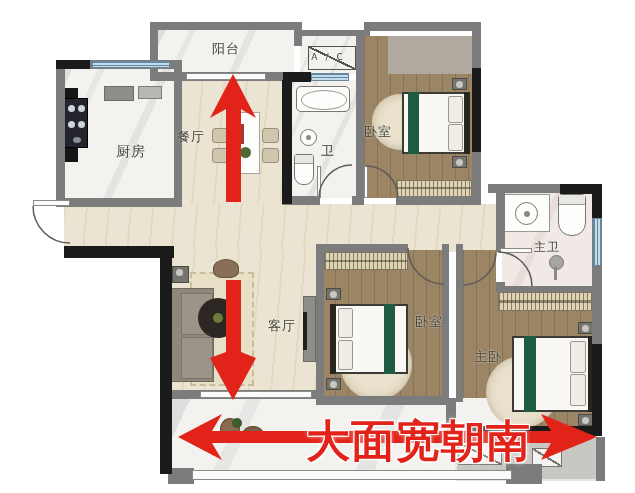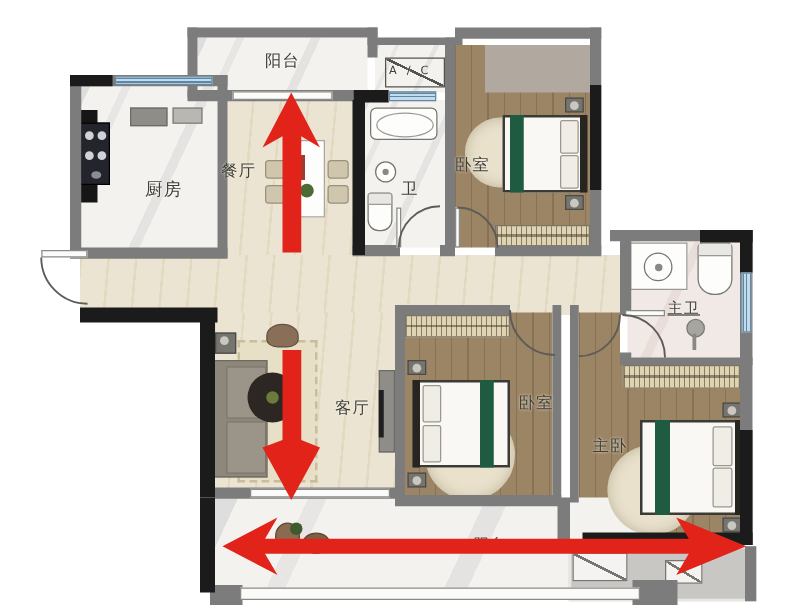--- a/index.html
+++ b/index.html
@@ -213,21 +213,21 @@
   <div class="doormark" style="left:317px;top:166px;width:4px;height:32px;"></div>
   <div class="doormark" style="left:364px;top:166px;width:4px;height:32px;"></div>
   <div class="doormark" style="left:500px;top:248px;width:32px;height:5px;"></div>
 
   <div class="lbl" style="left:226px;top:49px;font-size:13px;">阳台</div>
   <div class="lbl" style="left:331px;top:57px;font-size:9px;letter-spacing:8px;">A/C</div>
   <div class="lbl" style="left:131px;top:152px;font-size:14px;">厨房</div>
   <div class="lbl" style="left:191px;top:137px;font-size:13px;">餐厅</div>
   <div class="lbl" style="left:328px;top:151px;font-size:13px;">卫</div>
   <div class="lbl" style="left:378px;top:132px;font-size:13px;">卧室</div>
-  <div class="lbl" style="left:547px;top:247px;font-size:12px;text-decoration:underline;">主卫</div>
+  <div class="lbl" style="left:547px;top:247px;font-size:12px;">主卫</div>
   <div class="lbl" style="left:429px;top:322px;font-size:13px;">卧室</div>
   <div class="lbl" style="left:488px;top:357px;font-size:13px;">主卧</div>
   <div class="lbl" style="left:282px;top:326px;font-size:13px;">客厅</div>
   <div class="lbl" style="left:392px;top:436px;font-size:12px;">阳台</div>
 
   <svg class="overlay" width="635" height="493" viewBox="0 0 635 493">
     <g stroke="#5e5c57" stroke-width="1.5" fill="none">
       <path d="M33,206 A37,37 0 0 0 70,243"></path>
       <path d="M319,198 A33,33 0 0 1 352,165"></path>
       <path d="M398,198 A32,32 0 0 0 366,166"></path>
@@ -235,14 +235,15 @@
       <path d="M496,252 A33,33 0 0 1 463,285"></path>
       <path d="M498,252 A34,34 0 0 1 532,286"></path>
     </g>
     <g fill="#e2231a">
       <polygon points="233,74 256,118 241,109 241,202 226,202 226,109 210,118"></polygon>
       <polygon points="226,280 241,280 241,352 256,358 233,400 210,358 226,352"></polygon>
       <polygon points="178,437 222,414 212,431 551,431 541,414 597,437 541,460 551,443 212,443 222,460"></polygon>
     </g>
   </svg>
 
+  <div class="banner" style="left:306px;top:412px;font-size:44px;letter-spacing:1px;">大面宽朝南</div>
 
 </div>
 
 </body></html>

